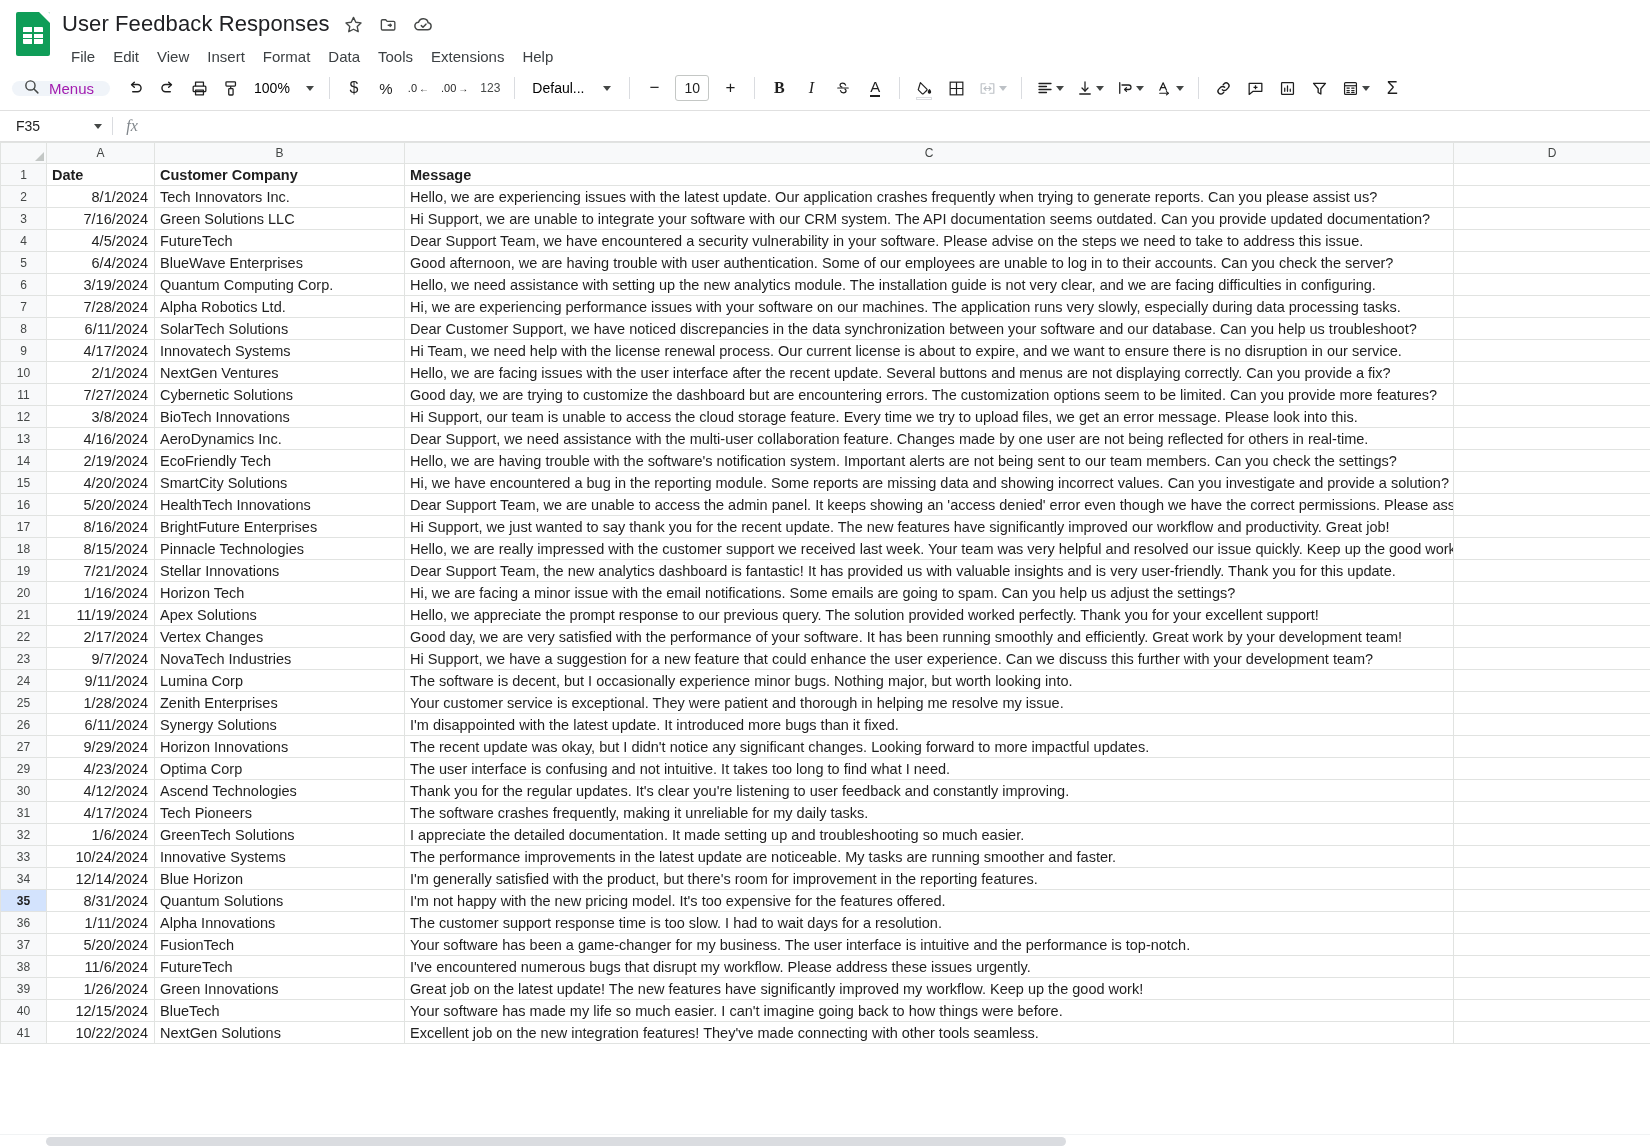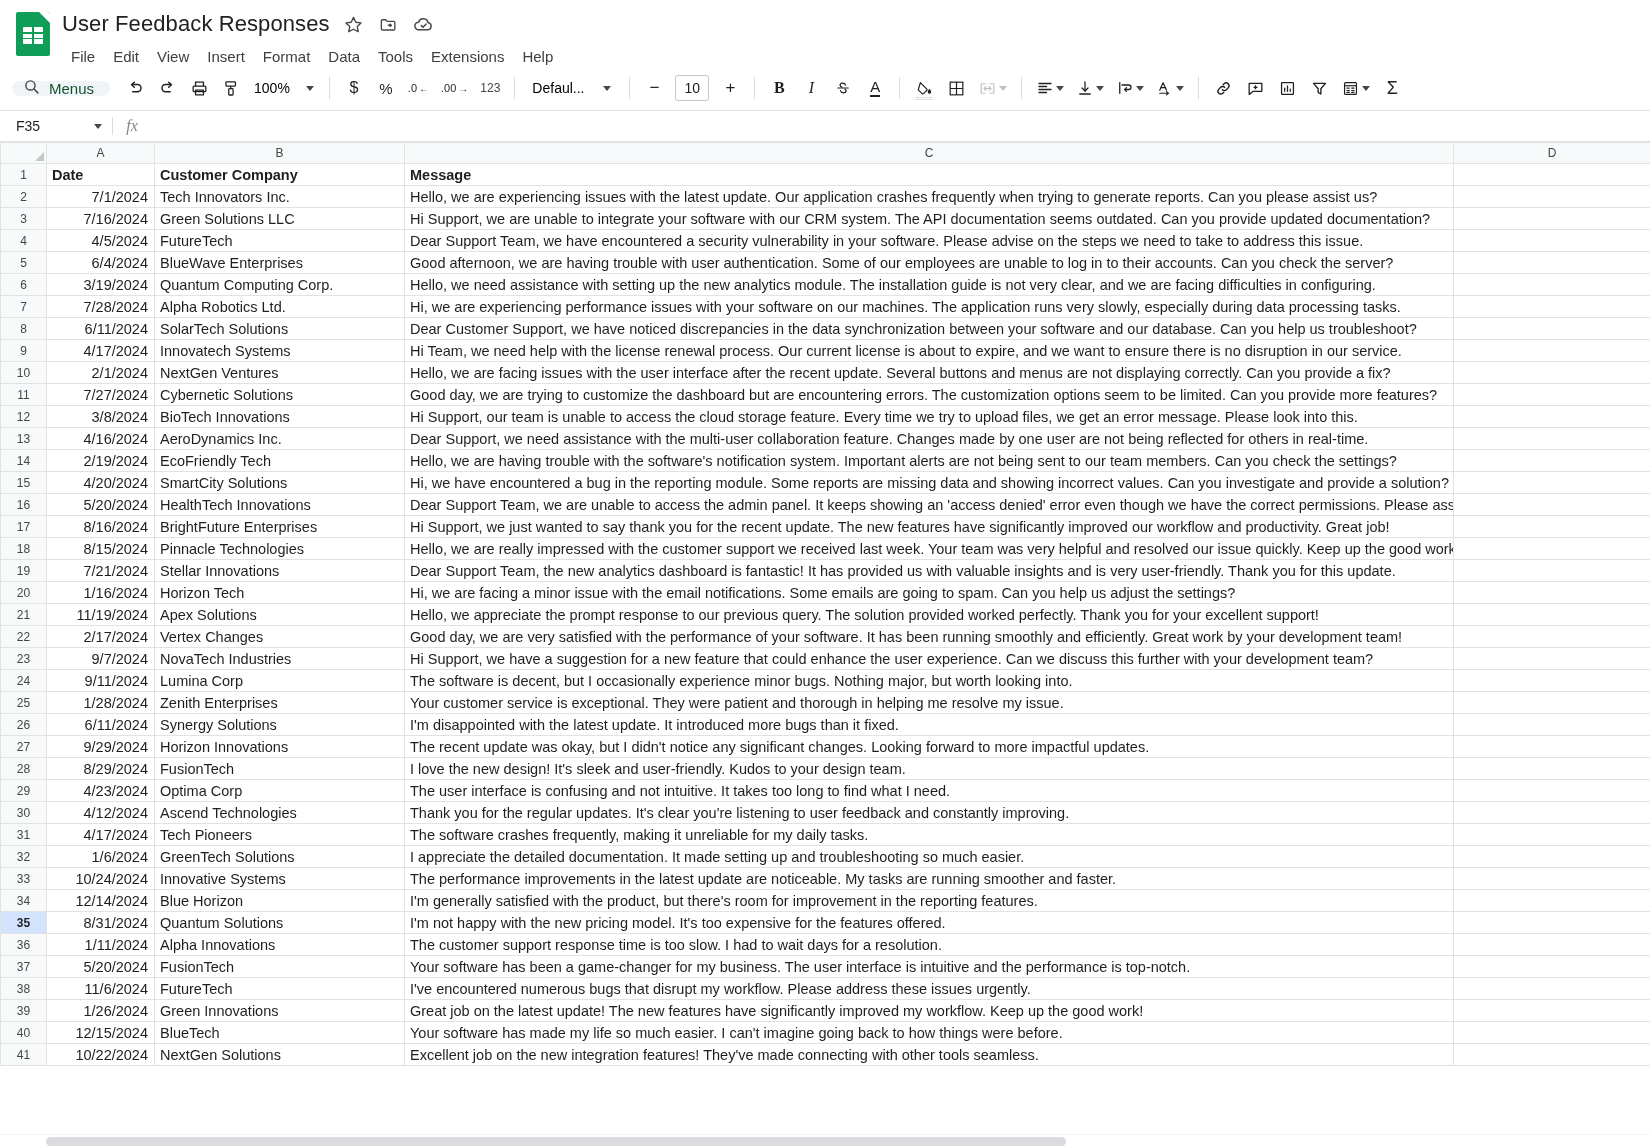--- a/index.html
+++ b/index.html
@@ -43,21 +43,21 @@
   }
 
   
   .toolbar {
     display: flex; align-items: center; height: 44px; flex:0 0 44px;
     padding: 0 12px; gap: 2px; background: #fff;
   }
   .menus-pill {
     display:flex; align-items:center; gap:9px;
     height: 15px; padding: 0 16px 0 11px; border-radius: 16px; background: #f0f4f9;
-    font-size: 15px; color: #14532d; cursor: pointer; margin-right: 8px;
+    font-size: 15px; color: #a21caf; cursor: pointer; margin-right: 8px;
   }
   .tb-btn {
     height: 30px; min-width: 30px; padding: 0 5px; border-radius: 4px;
     display:flex; align-items:center; justify-content:center; gap:2px;
     color:#1f1f1f; font-size: 14px; cursor: pointer; background:none; border:none;
   }
   .tb-btn.disabled { color: #bdc1c6; }
   .tb-sep { width: 1px; height: 22px; background: #dadce0; margin: 0 7px; flex:0 0 1px; }
   .zoom-box { display:flex; align-items:center; gap: 16px; padding: 0 6px; height:30px; border-radius:4px; cursor:pointer; font-size:14px; }
   .font-box {
@@ -401,21 +401,21 @@
       <tbody>
         <tr class="headrow">
           <td class="rowhdr">1</td>
           <td class="cell">Date</td>
           <td class="cell">Customer Company</td>
           <td class="cell">Message</td>
           <td class="cell empty"></td>
         </tr>
       <tr>
             <td class="rowhdr">2</td>
-            <td class="cell num">7/1/2024</td>
+            <td class="cell num">8/1/2024</td>
             <td class="cell">Tech Innovators Inc.</td>
             <td class="cell msg">Hello, we are experiencing issues with the latest update. Our application crashes frequently when trying to generate reports. Can you please assist us?</td>
             <td class="cell empty"></td>
           </tr>
           <tr>
             <td class="rowhdr">3</td>
             <td class="cell num">7/16/2024</td>
             <td class="cell">Green Solutions LLC</td>
             <td class="cell msg">Hi Support, we are unable to integrate your software with our CRM system. The API documentation seems outdated. Can you provide updated documentation?</td>
             <td class="cell empty"></td>
@@ -582,27 +582,20 @@
             <td class="cell empty"></td>
           </tr>
           <tr>
             <td class="rowhdr">27</td>
             <td class="cell num">9/29/2024</td>
             <td class="cell">Horizon Innovations</td>
             <td class="cell msg">The recent update was okay, but I didn't notice any significant changes. Looking forward to more impactful updates.</td>
             <td class="cell empty"></td>
           </tr>
           <tr>
-            <td class="rowhdr">28</td>
-            <td class="cell num">8/29/2024</td>
-            <td class="cell">FusionTech</td>
-            <td class="cell msg">I love the new design! It's sleek and user-friendly. Kudos to your design team.</td>
-            <td class="cell empty"></td>
-          </tr>
-          <tr>
             <td class="rowhdr">29</td>
             <td class="cell num">4/23/2024</td>
             <td class="cell">Optima Corp</td>
             <td class="cell msg">The user interface is confusing and not intuitive. It takes too long to find what I need.</td>
             <td class="cell empty"></td>
           </tr>
           <tr>
             <td class="rowhdr">30</td>
             <td class="cell num">4/12/2024</td>
             <td class="cell">Ascend Technologies</td>

